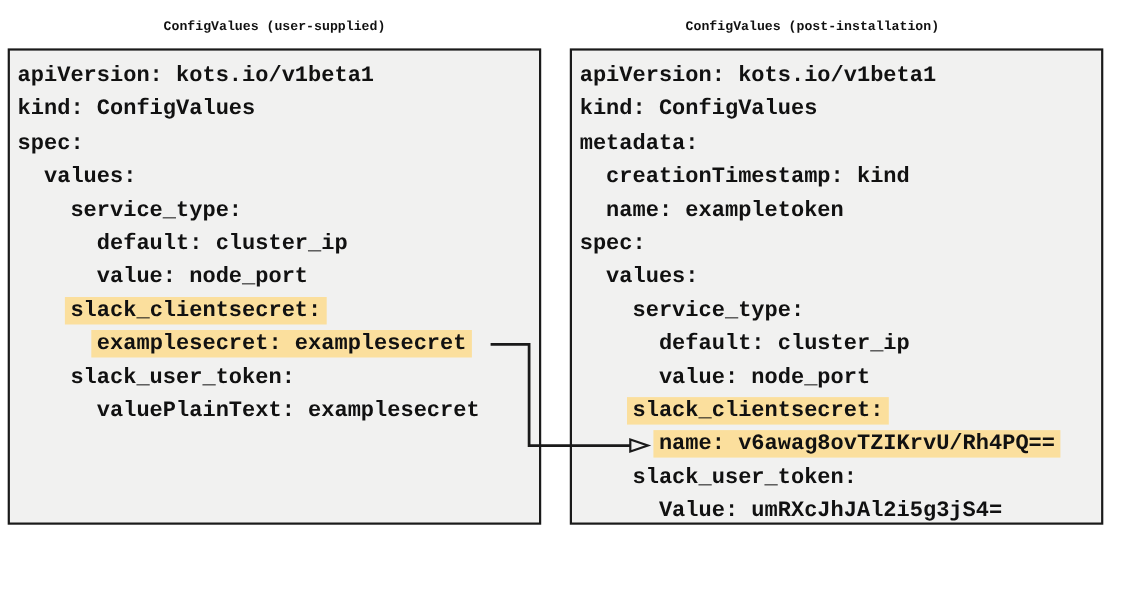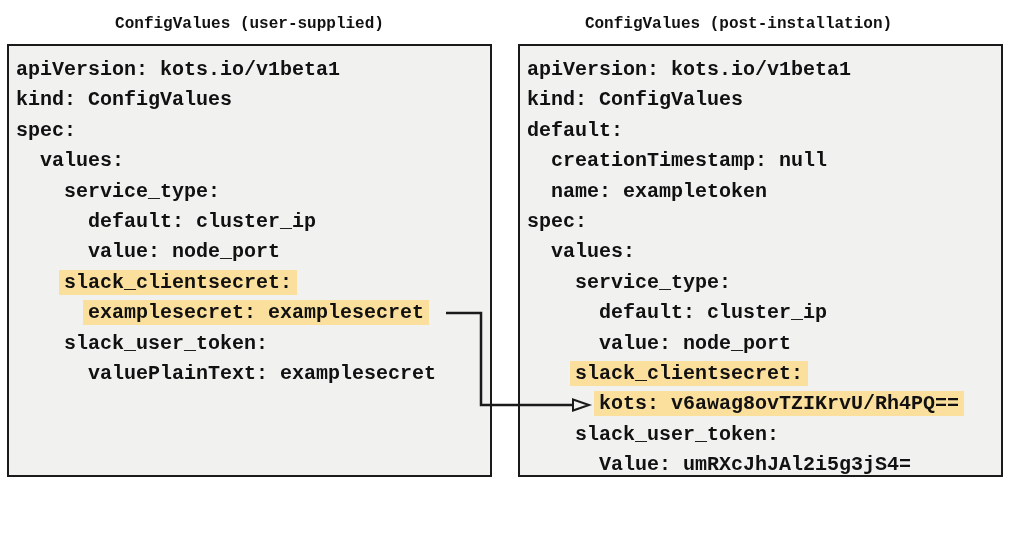--- a/index.html
+++ b/index.html
@@ -19,21 +19,21 @@
     color:var(--text);
     overflow:hidden;
   }
   .panel-title{
     position:absolute;
     top:11px;
     width:485px;
     height:26px;
     line-height:26px;
     text-align:center;
-    font-size:16px;
+    font-size:12px;
     letter-spacing:0;
     white-space:pre;
   }
   .panel{
     position:absolute;
     top:44px;
     width:485px;
     height:433px;
     box-sizing:border-box;
     background:var(--panel-bg);
@@ -84,30 +84,30 @@
       <div class="code-line">      value: node_port</div>
       <div class="code-line">    <span class="hl">slack_clientsecret:</span></div>
       <div class="code-line">      <span class="hl">examplesecret: examplesecret</span></div>
       <div class="code-line">    slack_user_token:</div>
       <div class="code-line">      valuePlainText: examplesecret</div>
     </div>
 
   <div class="panel panel-right">
       <div class="code-line">apiVersion: kots.io/v1beta1</div>
       <div class="code-line">kind: ConfigValues</div>
-      <div class="code-line">default:</div>
-      <div class="code-line">  creationTimestamp: null</div>
+      <div class="code-line">metadata:</div>
+      <div class="code-line">  creationTimestamp: kind</div>
       <div class="code-line">  name: exampletoken</div>
       <div class="code-line">spec:</div>
       <div class="code-line">  values:</div>
       <div class="code-line">    service_type:</div>
       <div class="code-line">      default: cluster_ip</div>
       <div class="code-line">      value: node_port</div>
       <div class="code-line">    <span class="hl">slack_clientsecret:</span></div>
-      <div class="code-line">      <span class="hl">kots: v6awag8ovTZIKrvU/Rh4PQ==</span></div>
+      <div class="code-line">      <span class="hl">name: v6awag8ovTZIKrvU/Rh4PQ==</span></div>
       <div class="code-line">    slack_user_token:</div>
       <div class="code-line">      Value: umRXcJhJAl2i5g3jS4=</div>
     </div>
 
   <svg class="connector" viewBox="0 0 1019 559" aria-hidden="true">
     <path d="M446 313 H481 V405 H574"></path>
     <polygon points="573,399.5 589,405 573,410.5"></polygon>
   </svg>
 
 </div>

